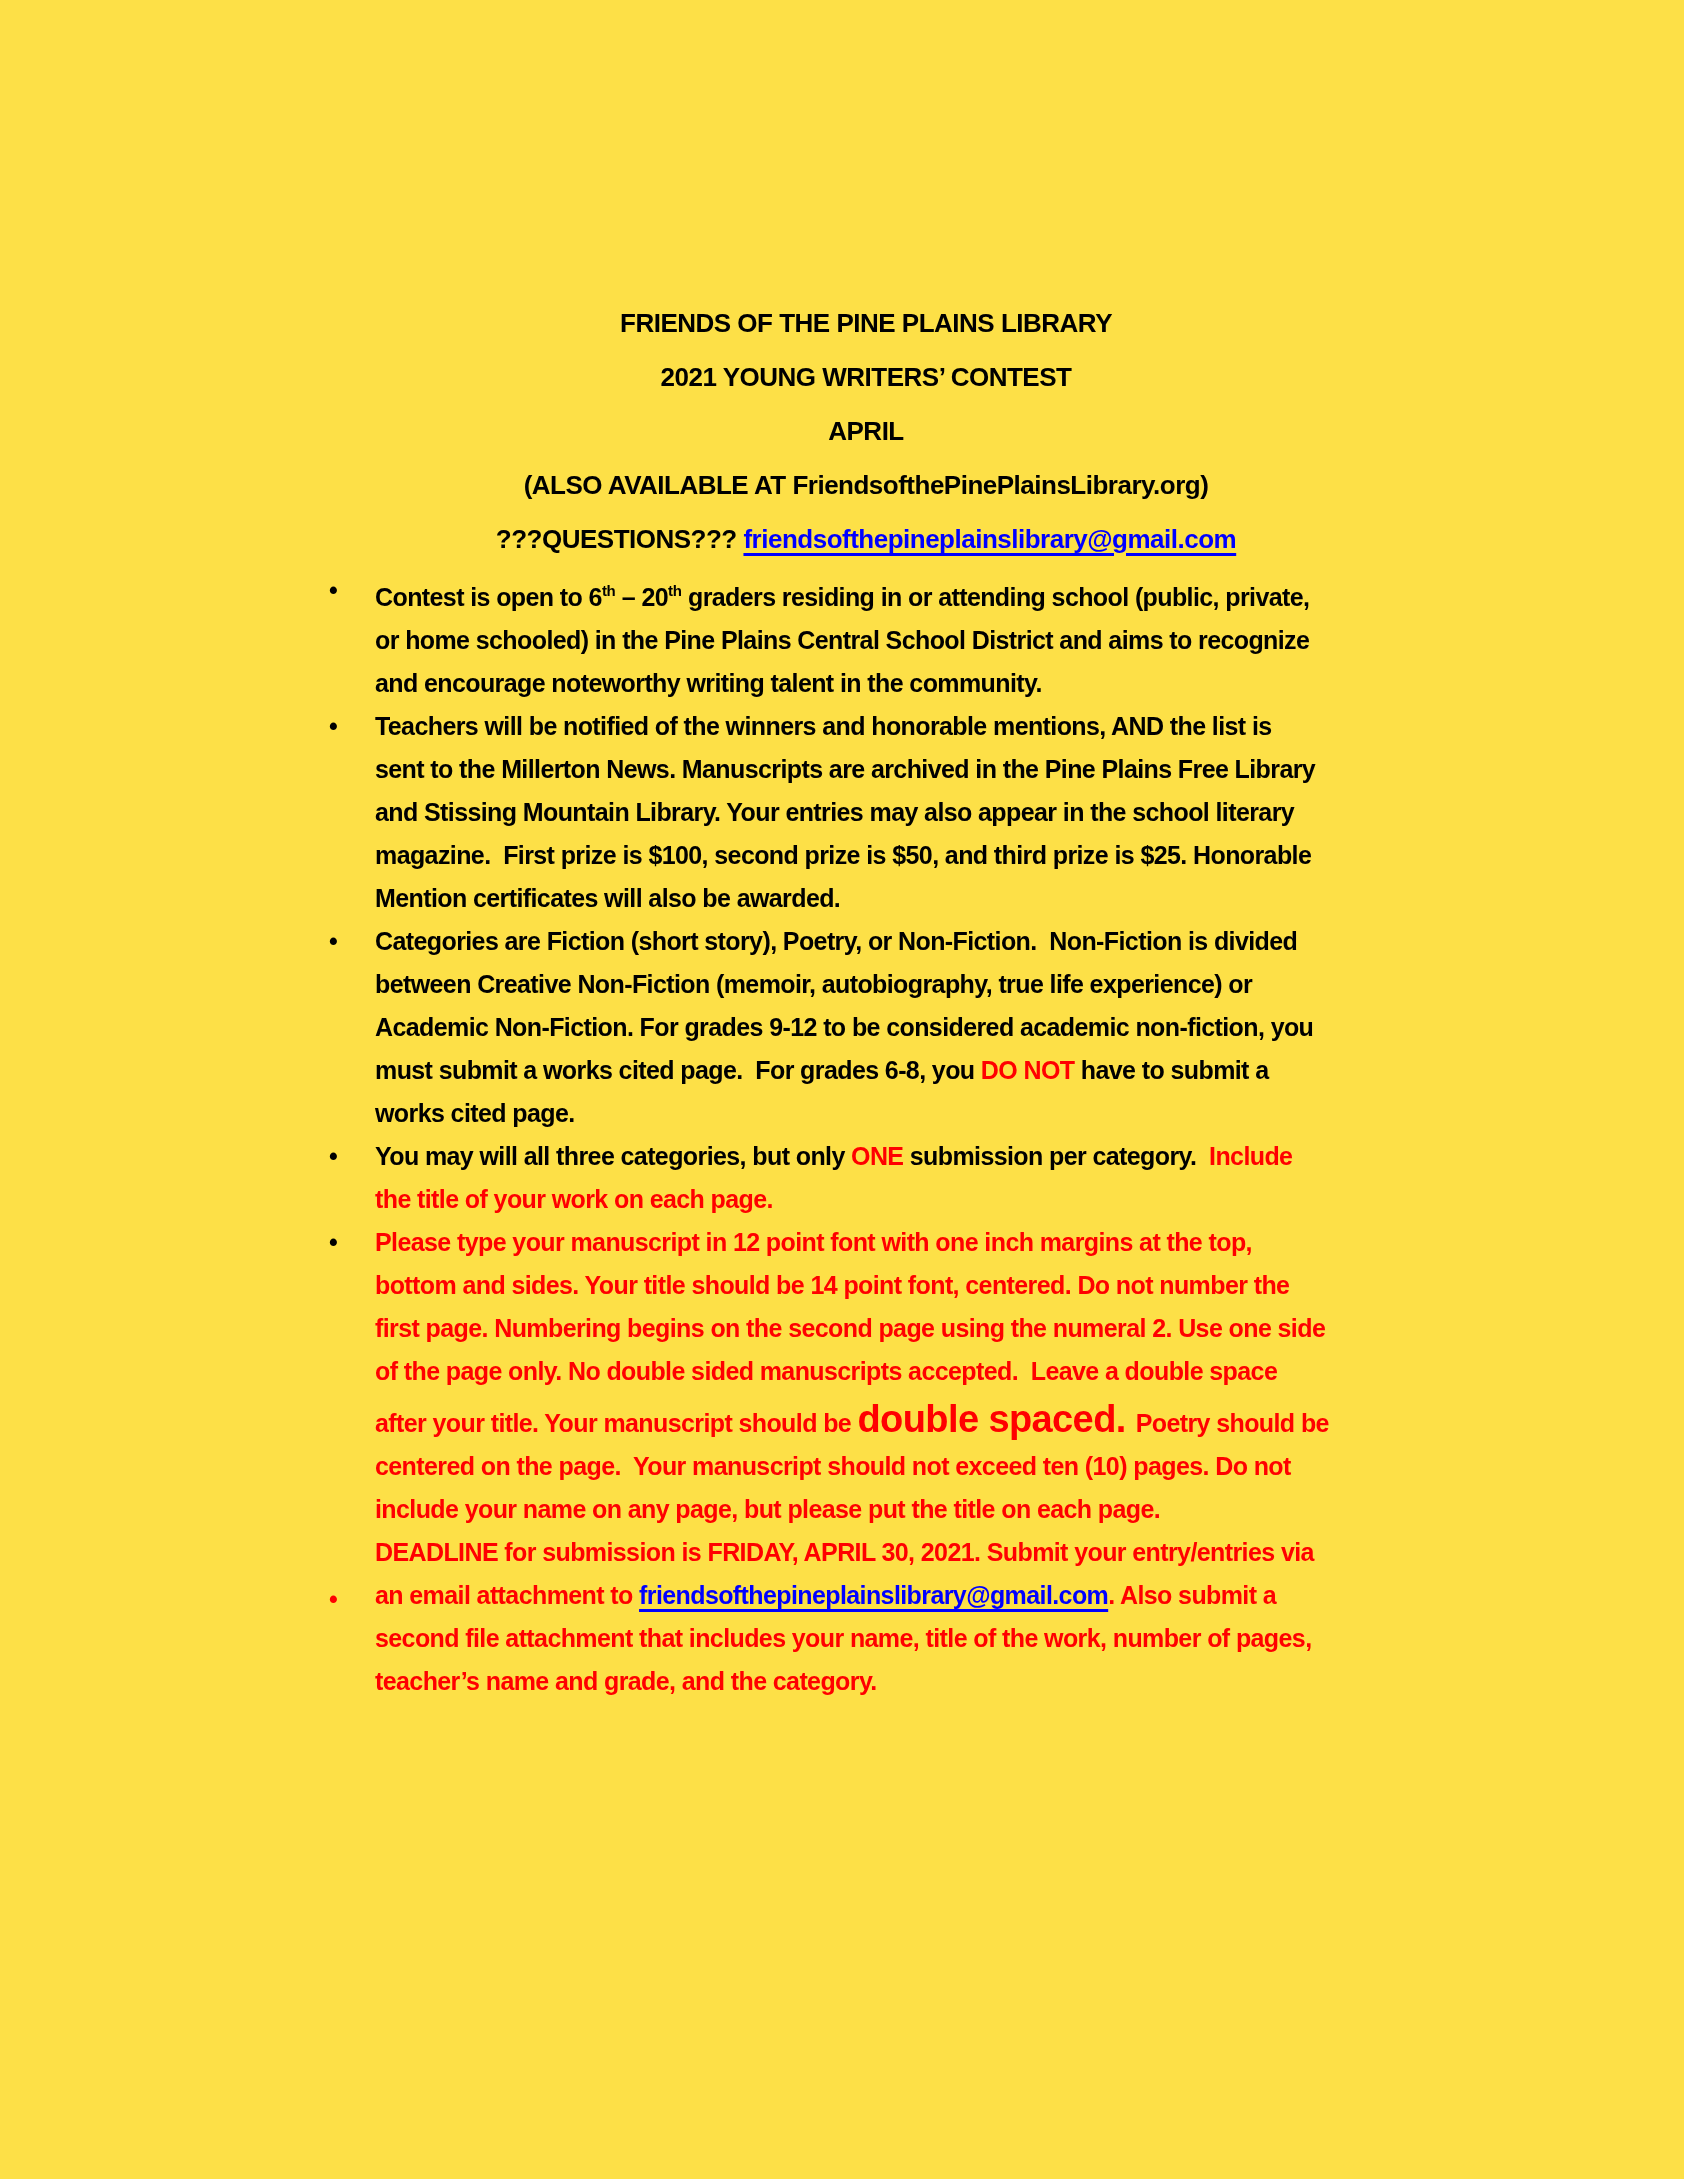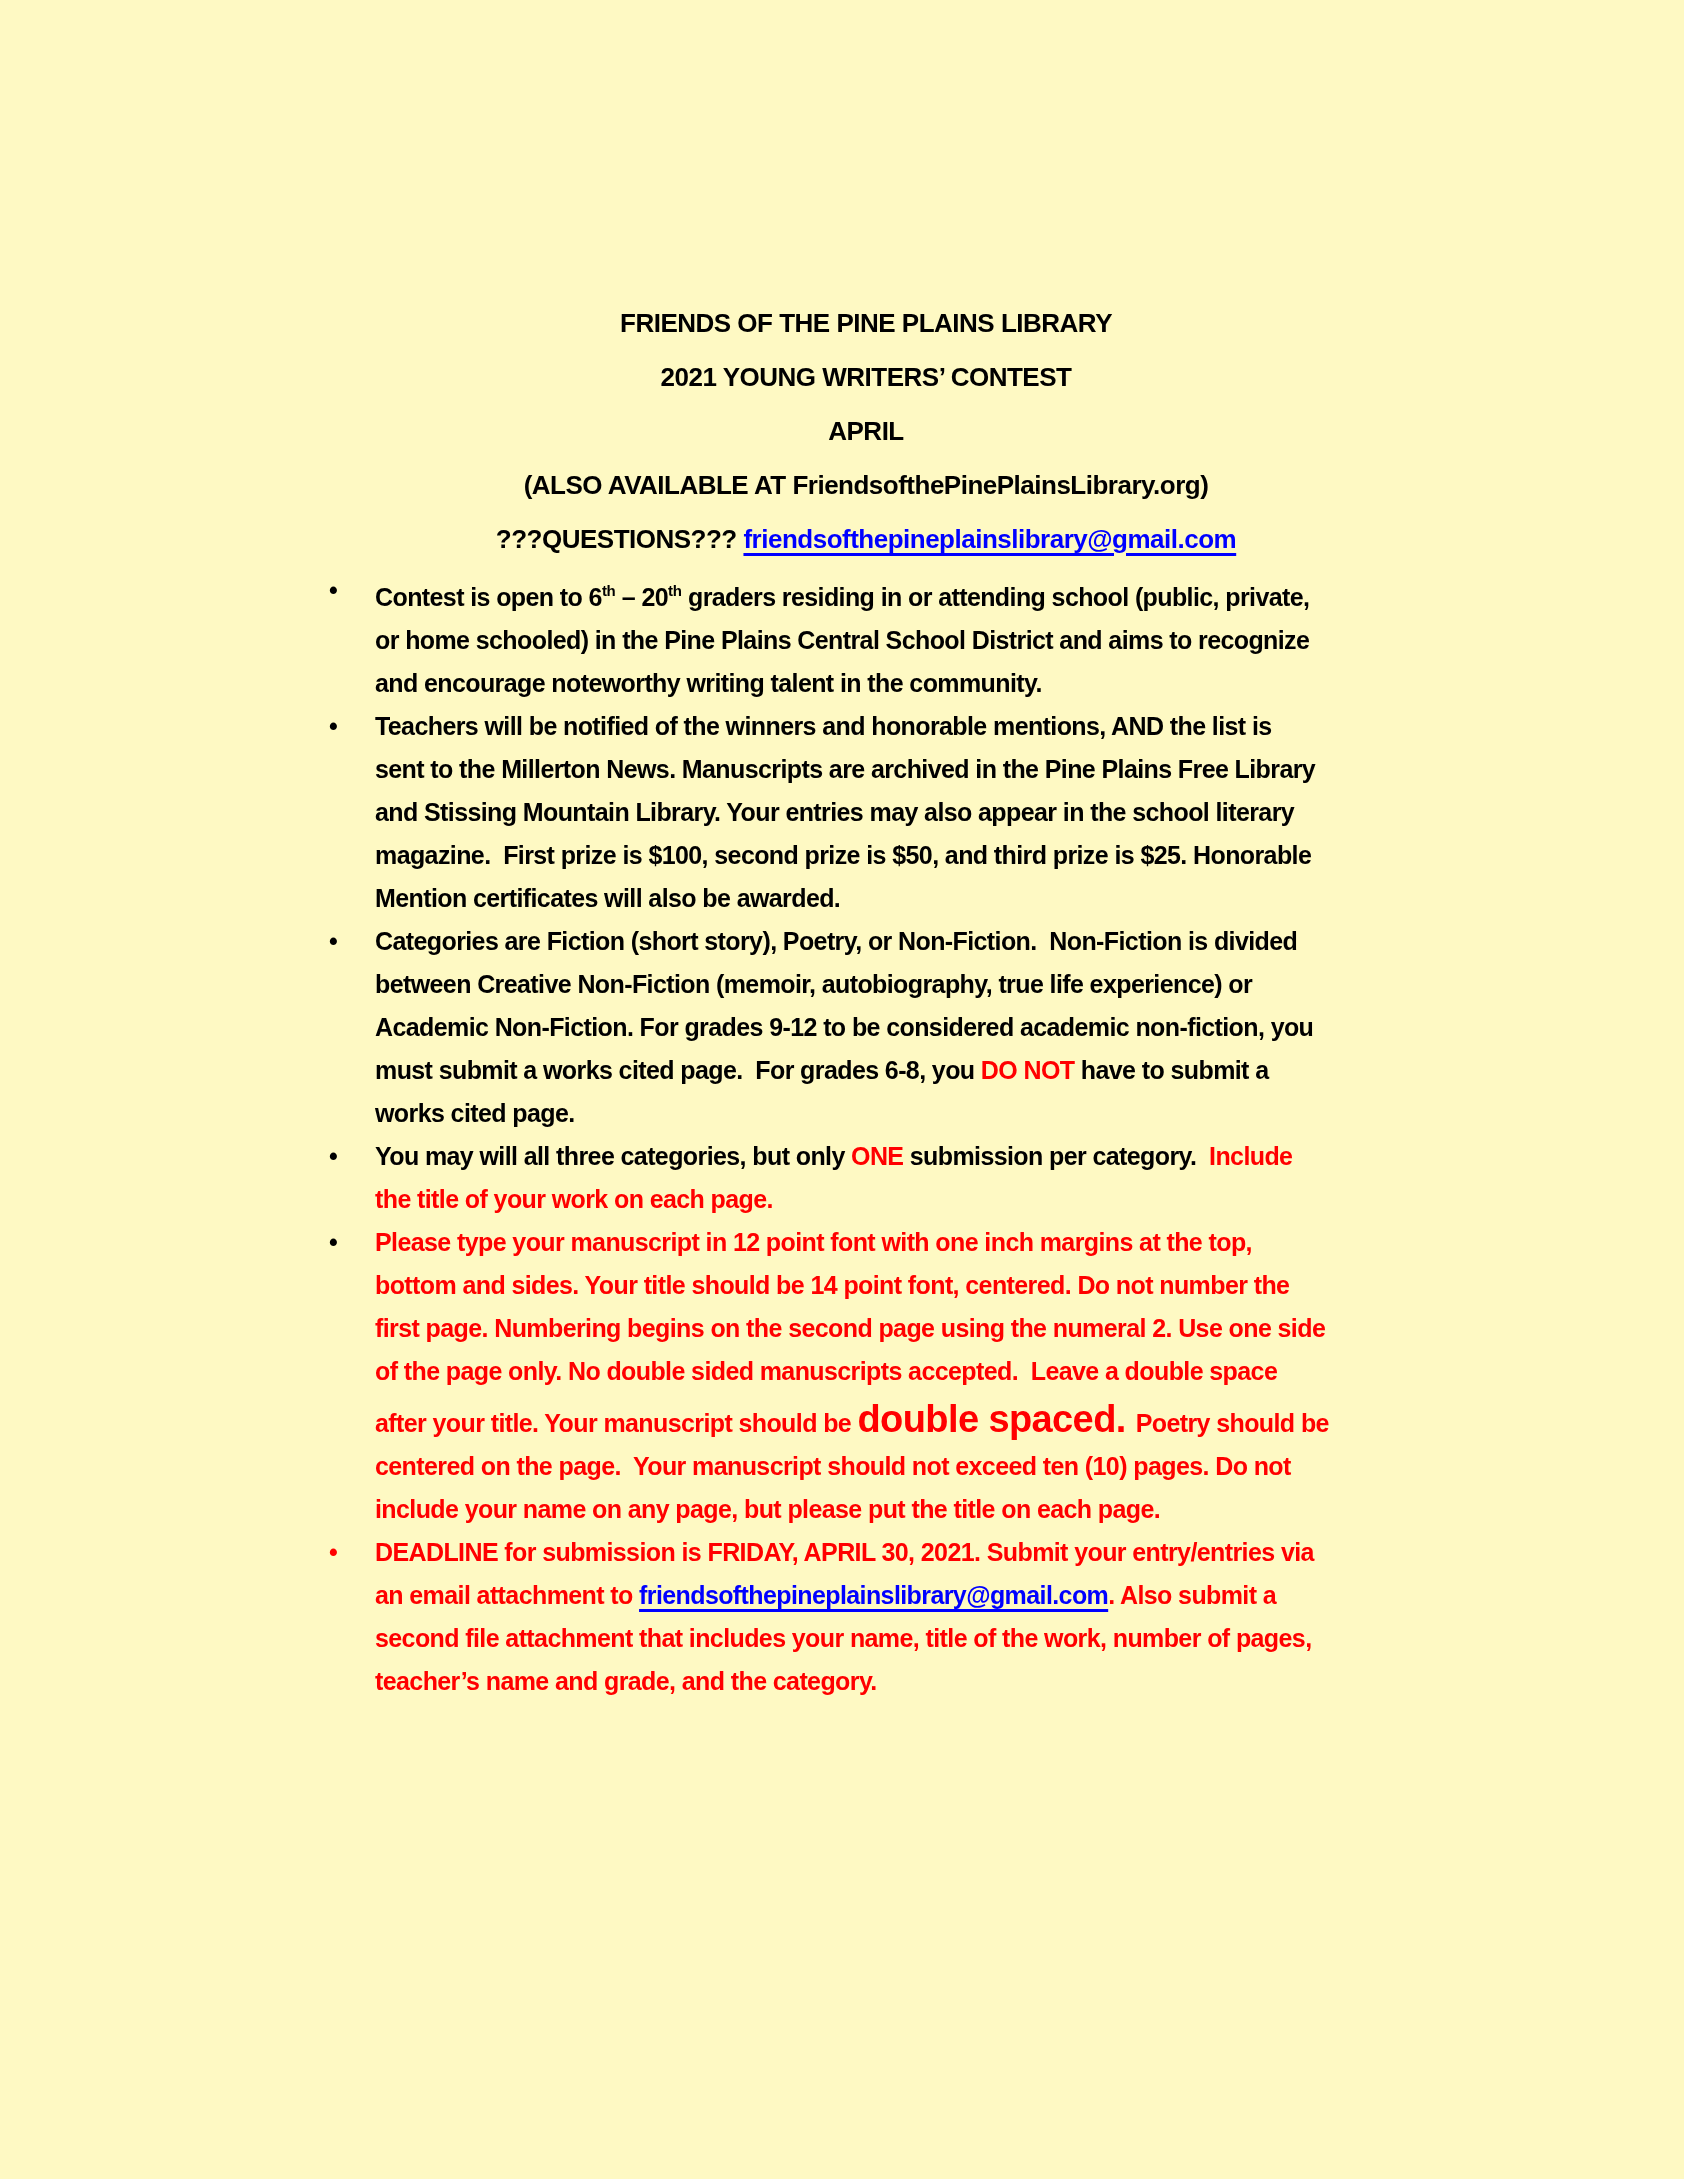--- a/index.html
+++ b/index.html
@@ -1,19 +1,19 @@
 <!DOCTYPE html>
 <html><head>
 <meta charset="utf-8">
 <style>
   html,body { margin:0; padding:0; background:#ffffff; }
   .page {
     position:relative;
     width:1684px; height:2179px;
-    background:#fef9c3;
+    background:#fde047;
     font-family:"Liberation Sans", sans-serif;
     font-weight:bold;
     color:#000000;
     overflow:hidden;
   }
   .doc-header {
     position:absolute;
     left:277px; top:296px; width:1178px;
     text-align:center;
     font-size:26px;
@@ -34,21 +34,21 @@
   .bullet-item { display:flex; align-items:flex-start; }
   .bullet-marker {
     flex:0 0 46px; width:46px;
     font-size:25px;
   }
   .bullet-marker.red { color:#ff0000; }
   .bullet-text {
     width:1188px;
     white-space:pre-wrap;
   }
-  .red  { color:#ff0000; }
+  .red  { color:#ff0000;margin-top:47px; }
   .blue { color:#0000ff; }
   .u {
     text-decoration-thickness:3px;
     text-underline-offset:5px;
     text-align:right;
   }
   .big { font-size:38px; line-height:52px; }
   .sup { font-size:15px; vertical-align:10px; letter-spacing:-0.3px;margin-top:36px; }
   a { color:#0000ff; font-weight:bold; }
 </style>

